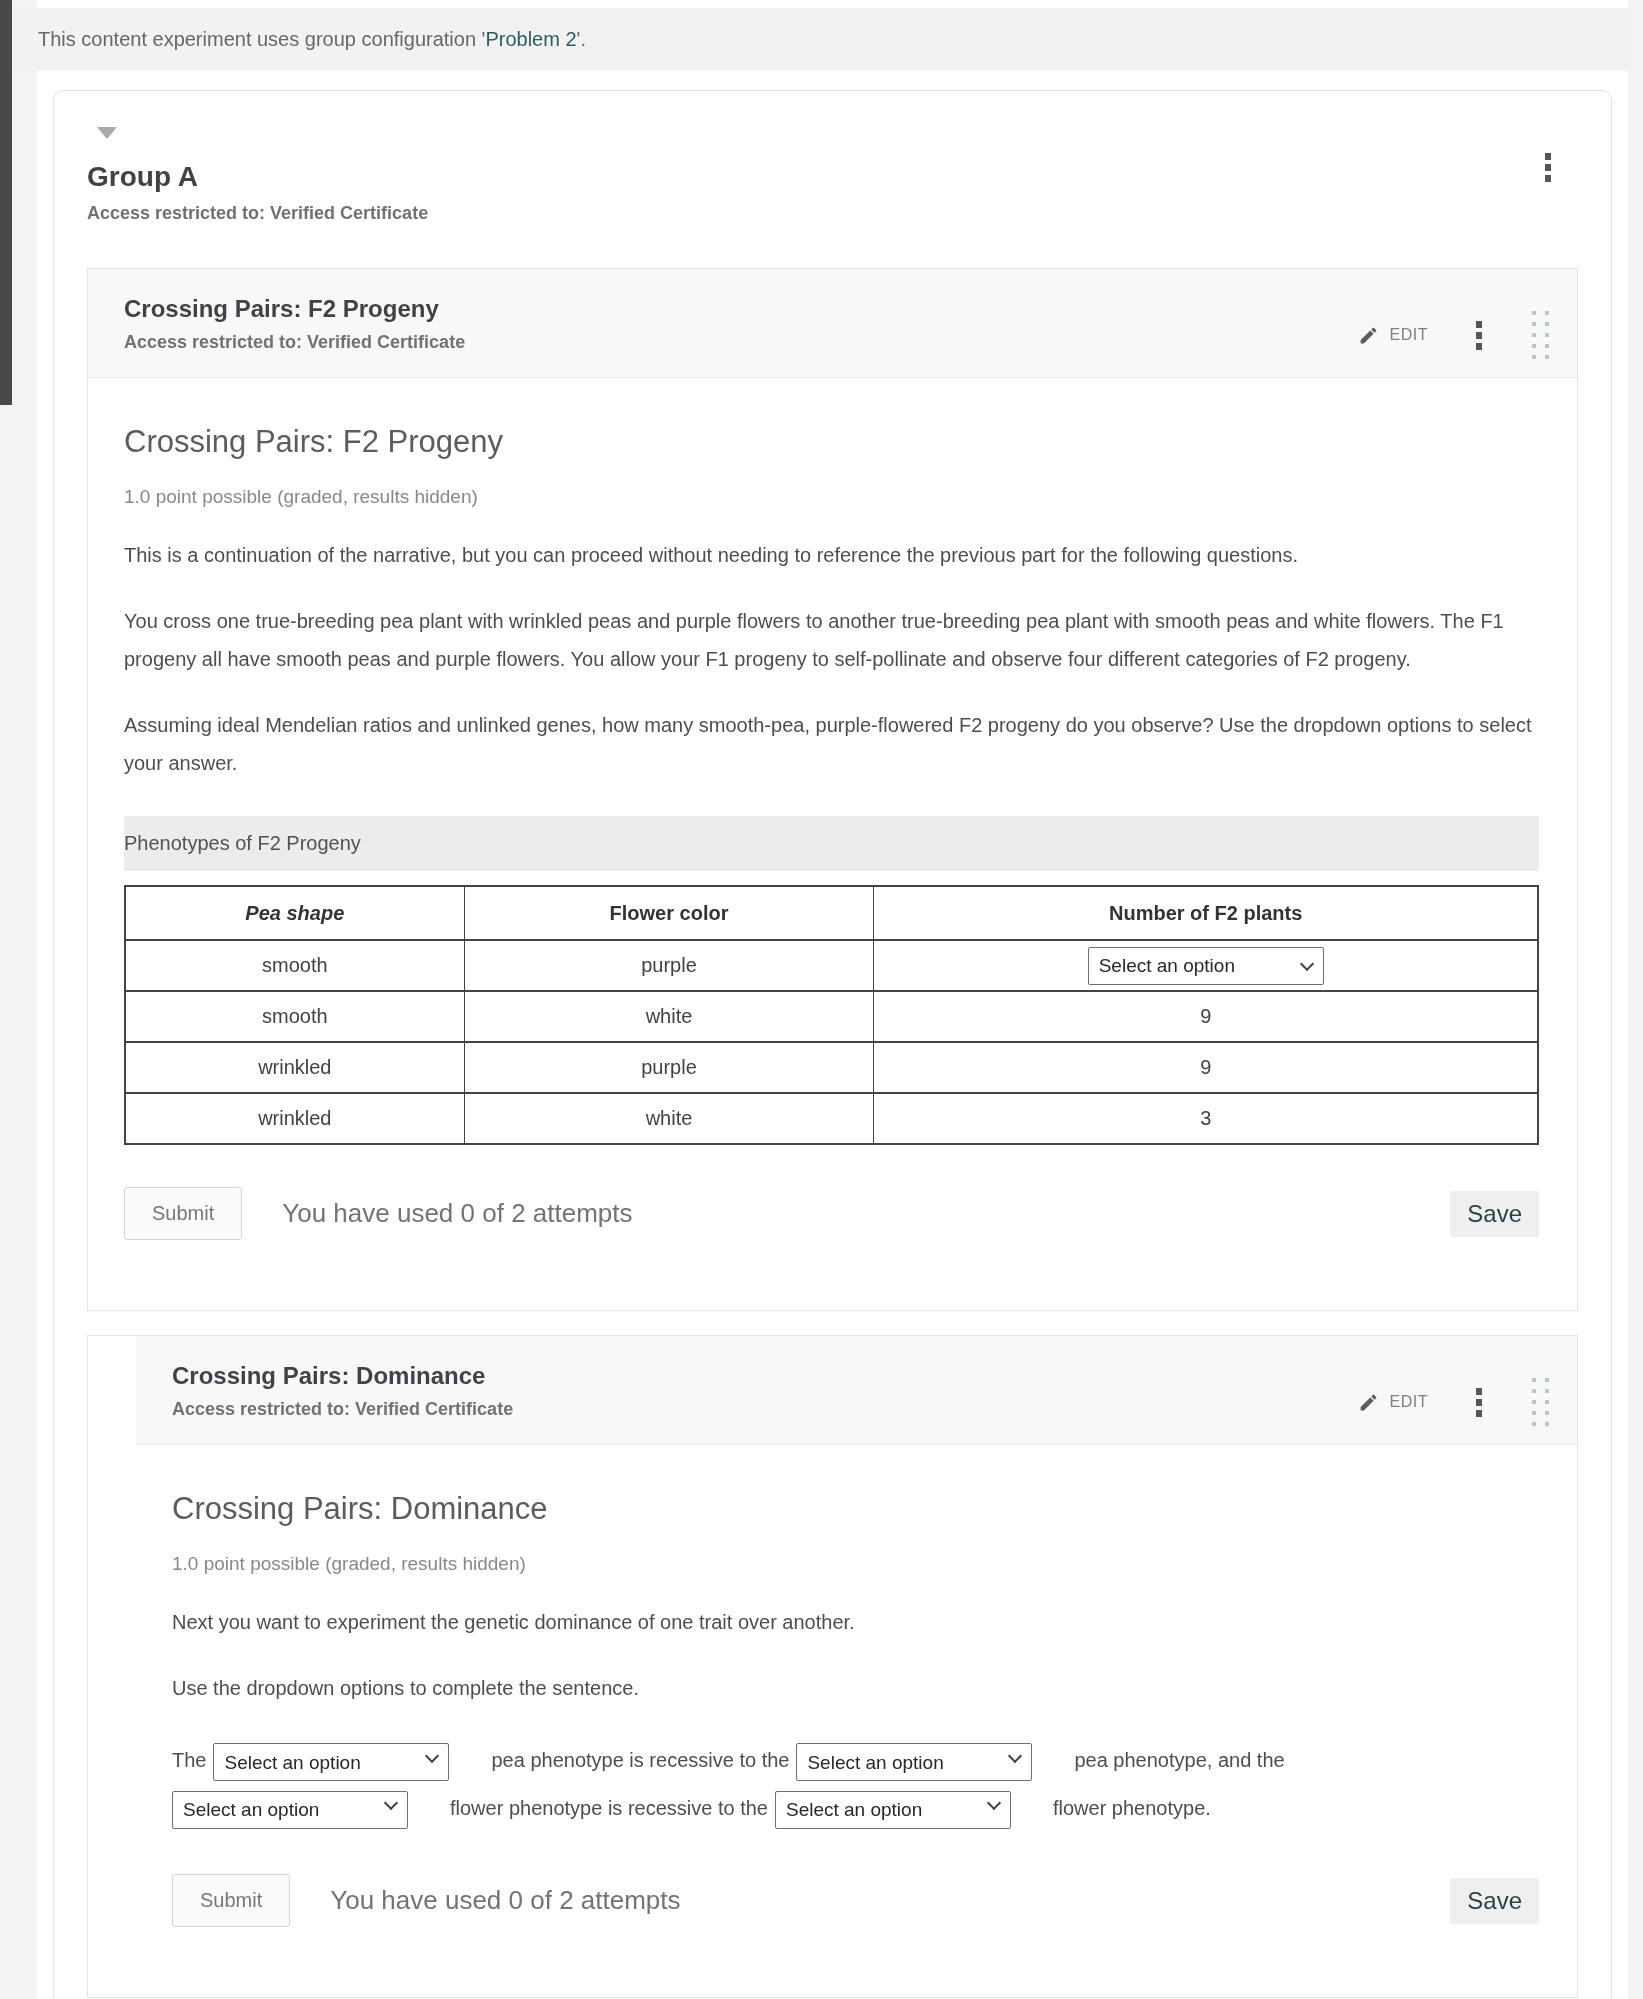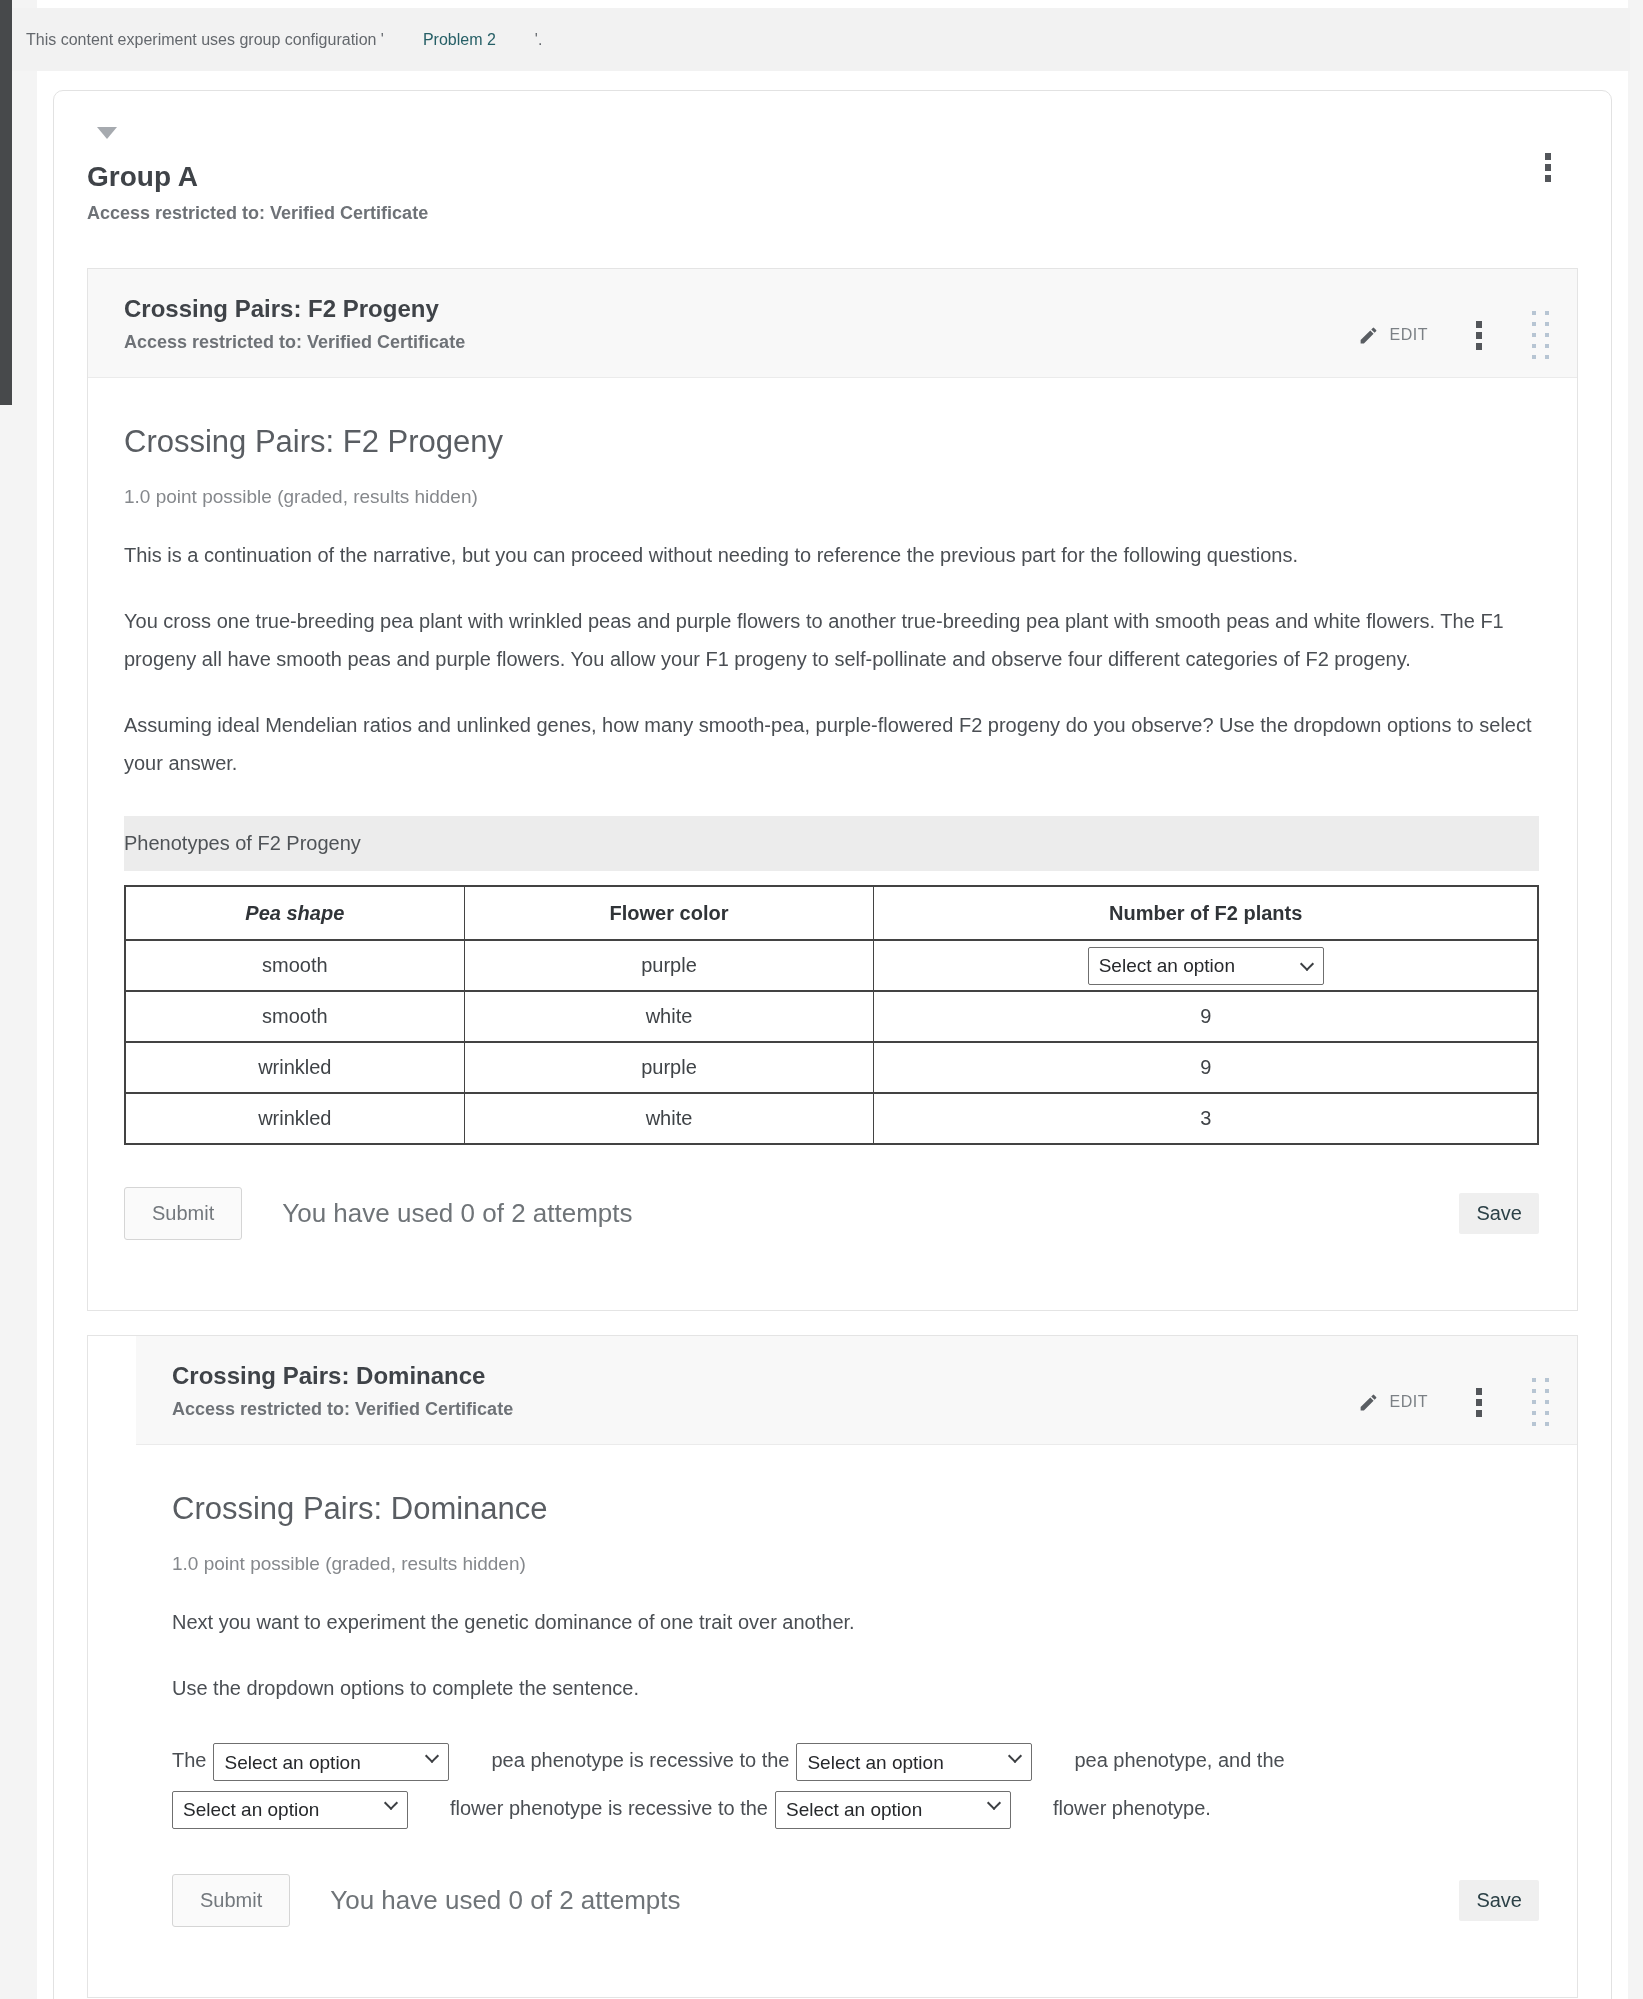--- a/index.html
+++ b/index.html
@@ -7,22 +7,22 @@
     width:1643px; height:1999px; position:relative; overflow:hidden;
     background:#ffffff; font-family:"Liberation Sans", sans-serif;
   }
   .gutter { position:absolute; top:0; height:100%; background:#f4f4f4; }
   .gutter.left { left:0; width:37px; }
   .gutter.right { right:0; width:15px; }
   .left-dark-strip { position:absolute; left:0; top:0; width:12px; height:405px; background:#47494b; }
 
   .banner {
     position:absolute; left:12px; top:8px; width:1618px; height:63px; box-sizing:border-box;
-    background:#f2f2f2; display:flex; align-items:center; padding-left:14px;
-    font-size:16px; color:#64686d;gap:39px;
+    background:#f2f2f2; display:flex; align-items:center; padding-left:26px;
+    font-size:20px; color:#64686d;
   }
   .banner a { color:#265f66; text-decoration:none; cursor:pointer; }
 
   .group-card {
     position:absolute; left:53px; top:90px; width:1559px; height:1980px; box-sizing:border-box;
     background:#fff; border:1px solid #e2e2e2; border-radius:10px; padding:0 33px;
   }
   .caret-down {
     width:0; height:0; margin:36px 0 0 10px;
     border-left:10px solid transparent; border-right:10px solid transparent;
@@ -86,21 +86,21 @@
   td .select-wrap { margin:4px 0; }
 
   .actions { margin-top:42px; display:flex; align-items:center; }
   .submit-btn {
     background:#fafafa; border:1px solid #d5d5d5; border-radius:3px; cursor:pointer;
     font-family:inherit; font-size:20px; color:#73787d; padding:14px 27px;
   }
   .attempts { margin-left:40px; font-size:26px; color:#6f7478; }
   .save-btn {
     margin-left:auto; background:#efefef; border:none; border-radius:2px; cursor:pointer;
-    font-family:inherit; font-size:20px; color:#2c4147; padding:9px 17px;
+    font-family:inherit; font-size:24px; color:#2c4147; padding:9px 17px;
   }
 
   .sentence { margin-top:30px; font-size:20px; color:#4a4e53; }
   .sent-line { display:block; line-height:46px; }
   .sentence .select-wrap { margin:0 42px 0 7px; }
   .sentence .sent-line .select-wrap:first-child { margin-left:0; }
 </style>
 </head>
 <body>
 

